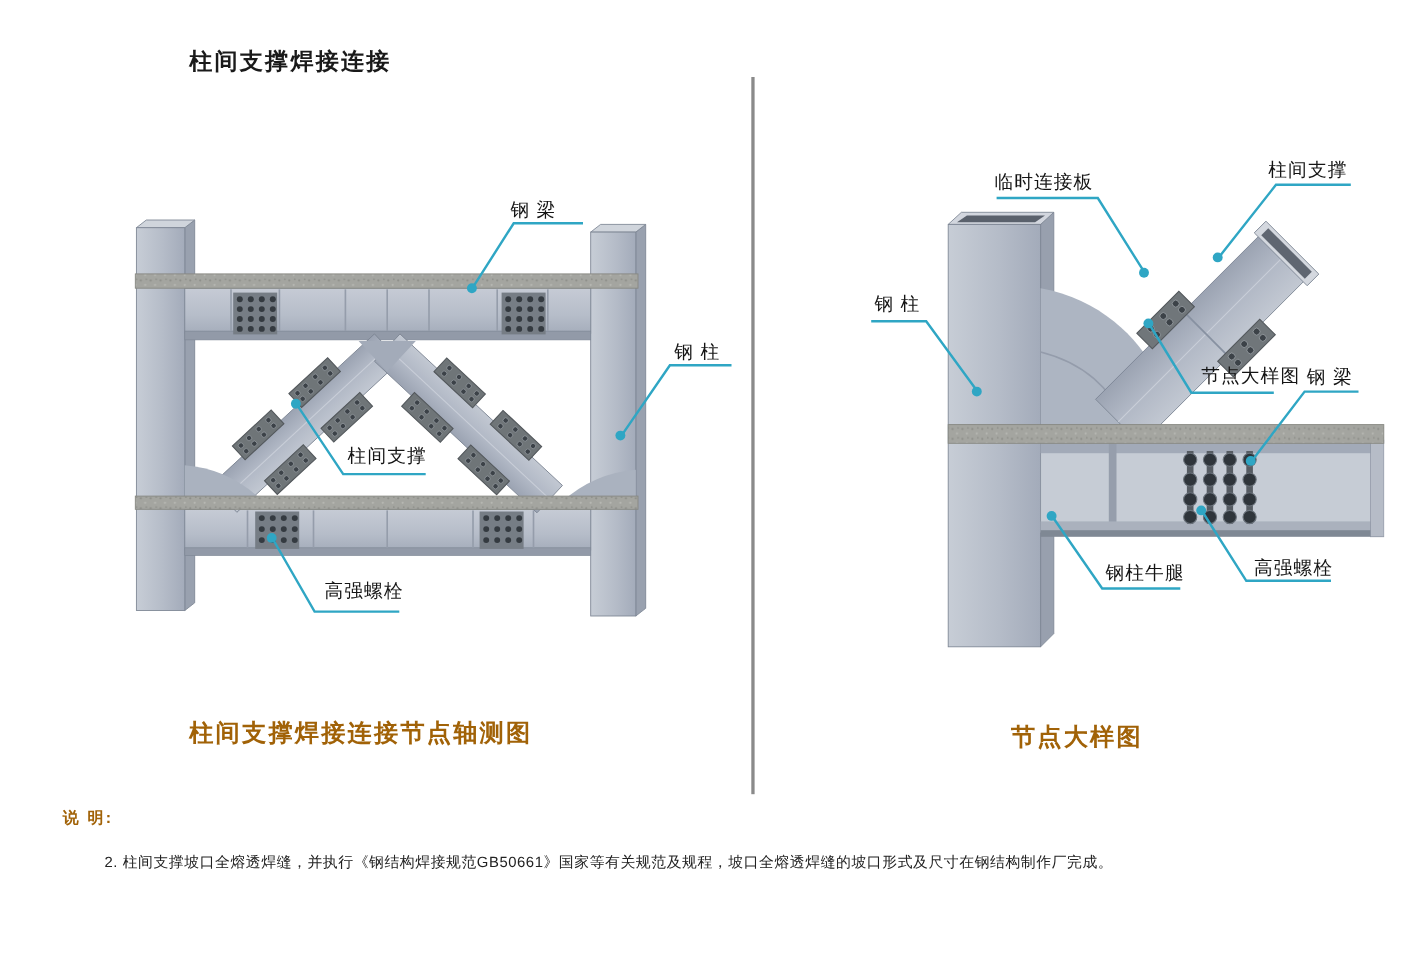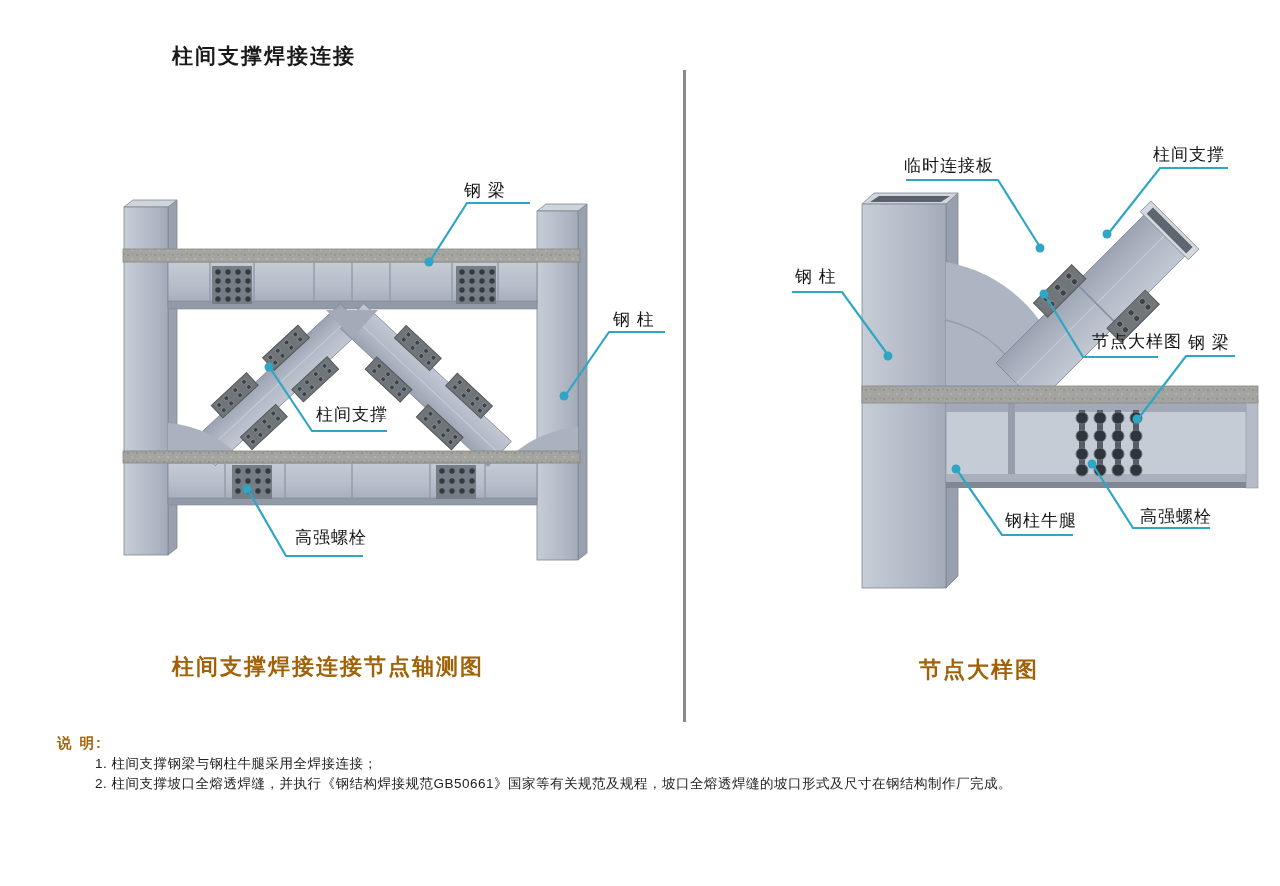--- a/index.html
+++ b/index.html
@@ -394,16 +394,15 @@
   <div class="abs part-label" style="left:795px;top:265px;">钢 柱</div>
   <div class="abs part-label" style="left:1092px;top:330px;">节点大样图</div>
   <div class="abs part-label" style="left:1188px;top:331px;">钢 梁</div>
   <div class="abs part-label" style="left:1005px;top:509px;text-align:center;">钢柱牛腿</div>
   <div class="abs part-label" style="left:1140px;top:505px;">高强螺栓</div>
 
   <div class="abs caption" style="left:172px;top:652px;">柱间支撑焊接连接节点轴测图</div>
   <div class="abs caption" style="left:919px;top:655px;">节点大样图</div>
 
   <div class="abs notes-heading" style="left:57px;top:734px;">说 明:</div>
-  <div class="abs note-line" style="left:95px;top:755px;">1. 柱间支撑钢梁与钢柱牛腿采用全焊接连接；</div>
   <div class="abs note-line" style="left:95px;top:775px;">2. 柱间支撑坡口全熔透焊缝，并执行《钢结构焊接规范GB50661》国家等有关规范及规程，坡口全熔透焊缝的坡口形式及尺寸在钢结构制作厂完成。</div>
 
 </div>
 
 </body></html>

